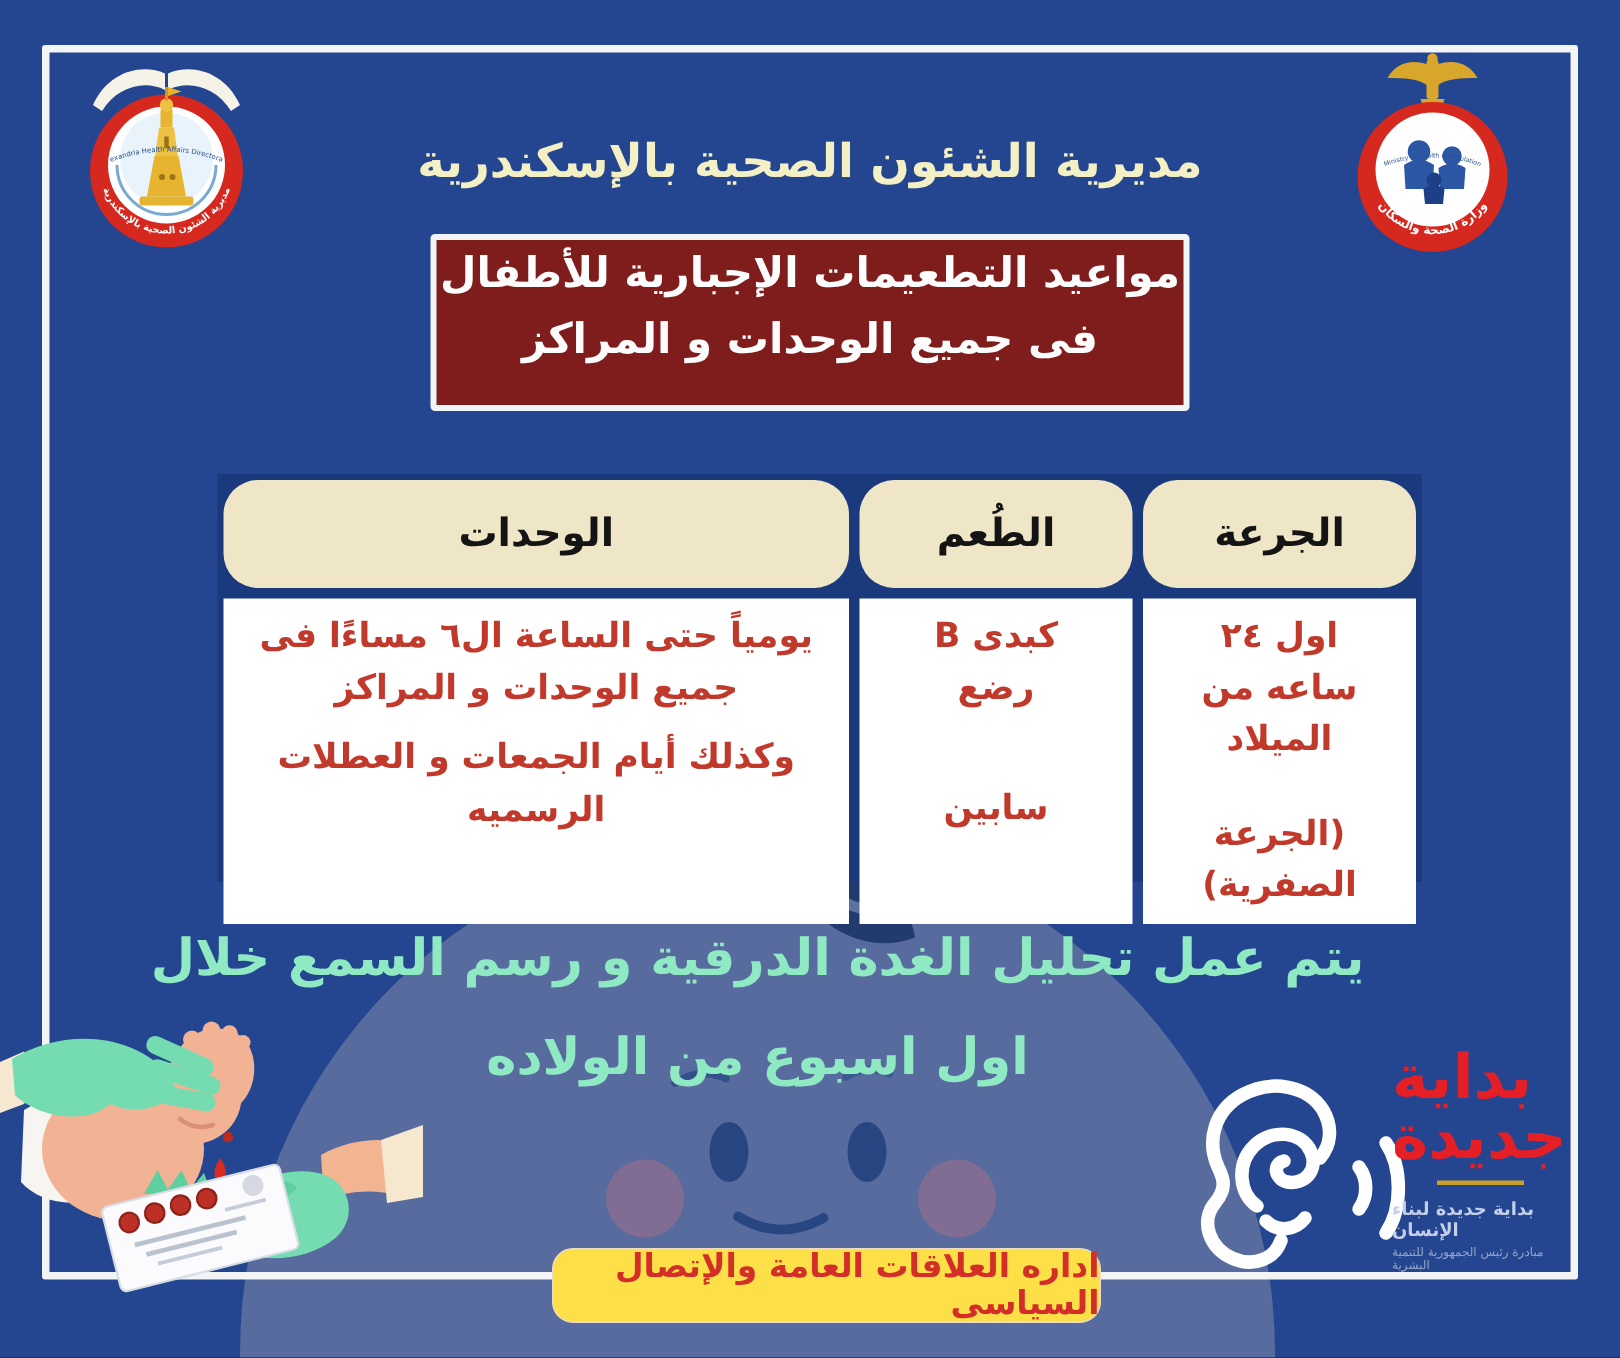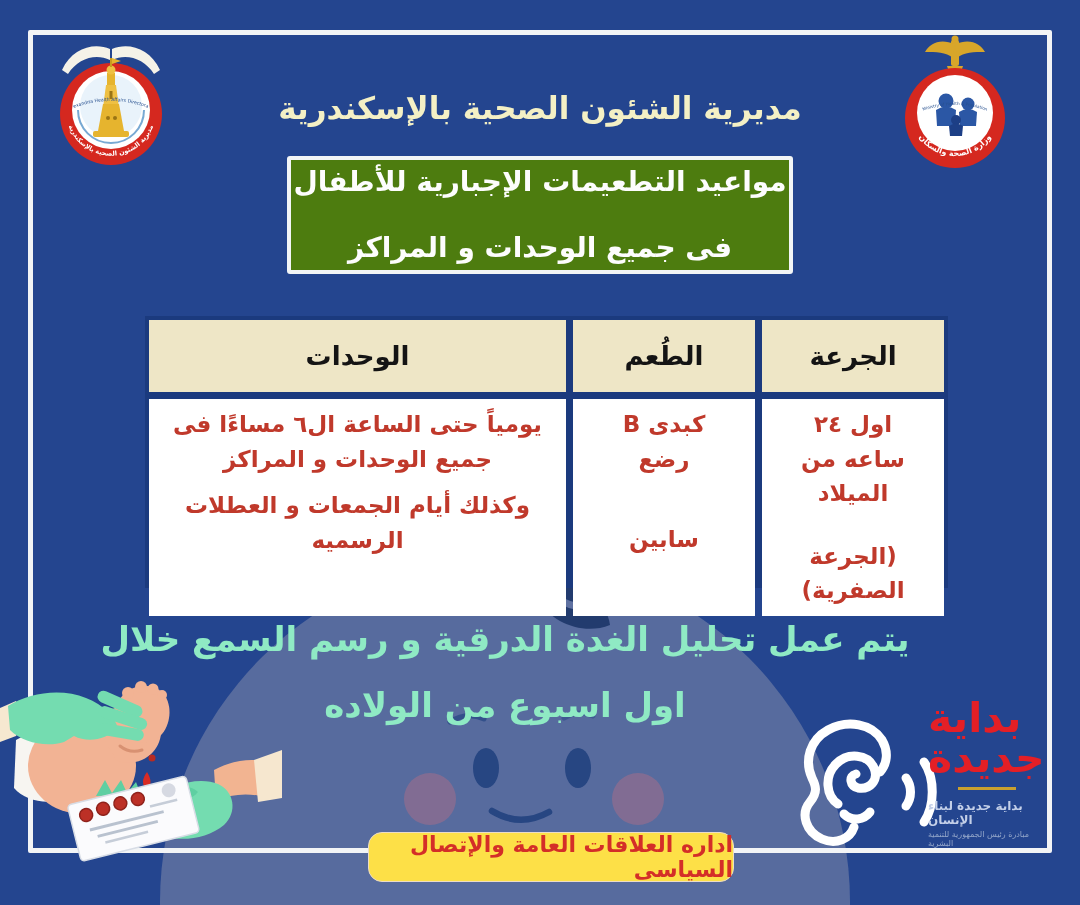--- a/index.html
+++ b/index.html
@@ -24,37 +24,37 @@
   .logo-right{position:absolute;left:auto;right:62px;top:28px;z-index:4;}
 
   .title{
     position:absolute;left:0;top:90px;width:1080px;z-index:3;
     text-align:center;color:#f4f0c5;font-size:31px;font-weight:bold;
     letter-spacing:0;
   }
 
   .subtitle-box{
     position:absolute;left:287px;top:156px;width:506px;height:118px;z-index:3;
-    background:#4d7c0f;border:4px solid #f2f5f7;border-radius:3px;
-    display:flex;flex-direction:column;justify-content:space-between;align-items:center;
+    background:#7f1d1d;border:4px solid #f2f5f7;border-radius:3px;
+    display:flex;flex-direction:column;justify-content:flex-start;align-items:center;
     color:#fdfdfd;font-size:28px;font-weight:bold;line-height:1.58;
   }
 
   
   .vtable{
     position:absolute;left:145px;top:316px;width:803px;height:272px;z-index:3;
     background:#1b3a7e;padding:4px;
     display:grid;direction:rtl;
     grid-template-columns:182px 182px 1fr;
     grid-template-rows:72px 1fr;
     gap:7px;
   }
   .th{
     background:#eee6c6;color:#141414;font-weight:bold;font-size:26px;
-    display:flex;align-items:center;justify-content:center;
+    display:flex;align-items:center;justify-content:center;border-radius:23px;
   }
   .td{
     background:#ffffff;color:#c0392b;font-weight:bold;font-size:23px;
     text-align:center;line-height:1.5;padding:8px 22px;
   }
   .td p{margin:0;}
   .td .gap-md{margin-top:12px;}
   .td .gap-lg{margin-top:28px;}
   .td .gap-xl{margin-top:46px;}
 

